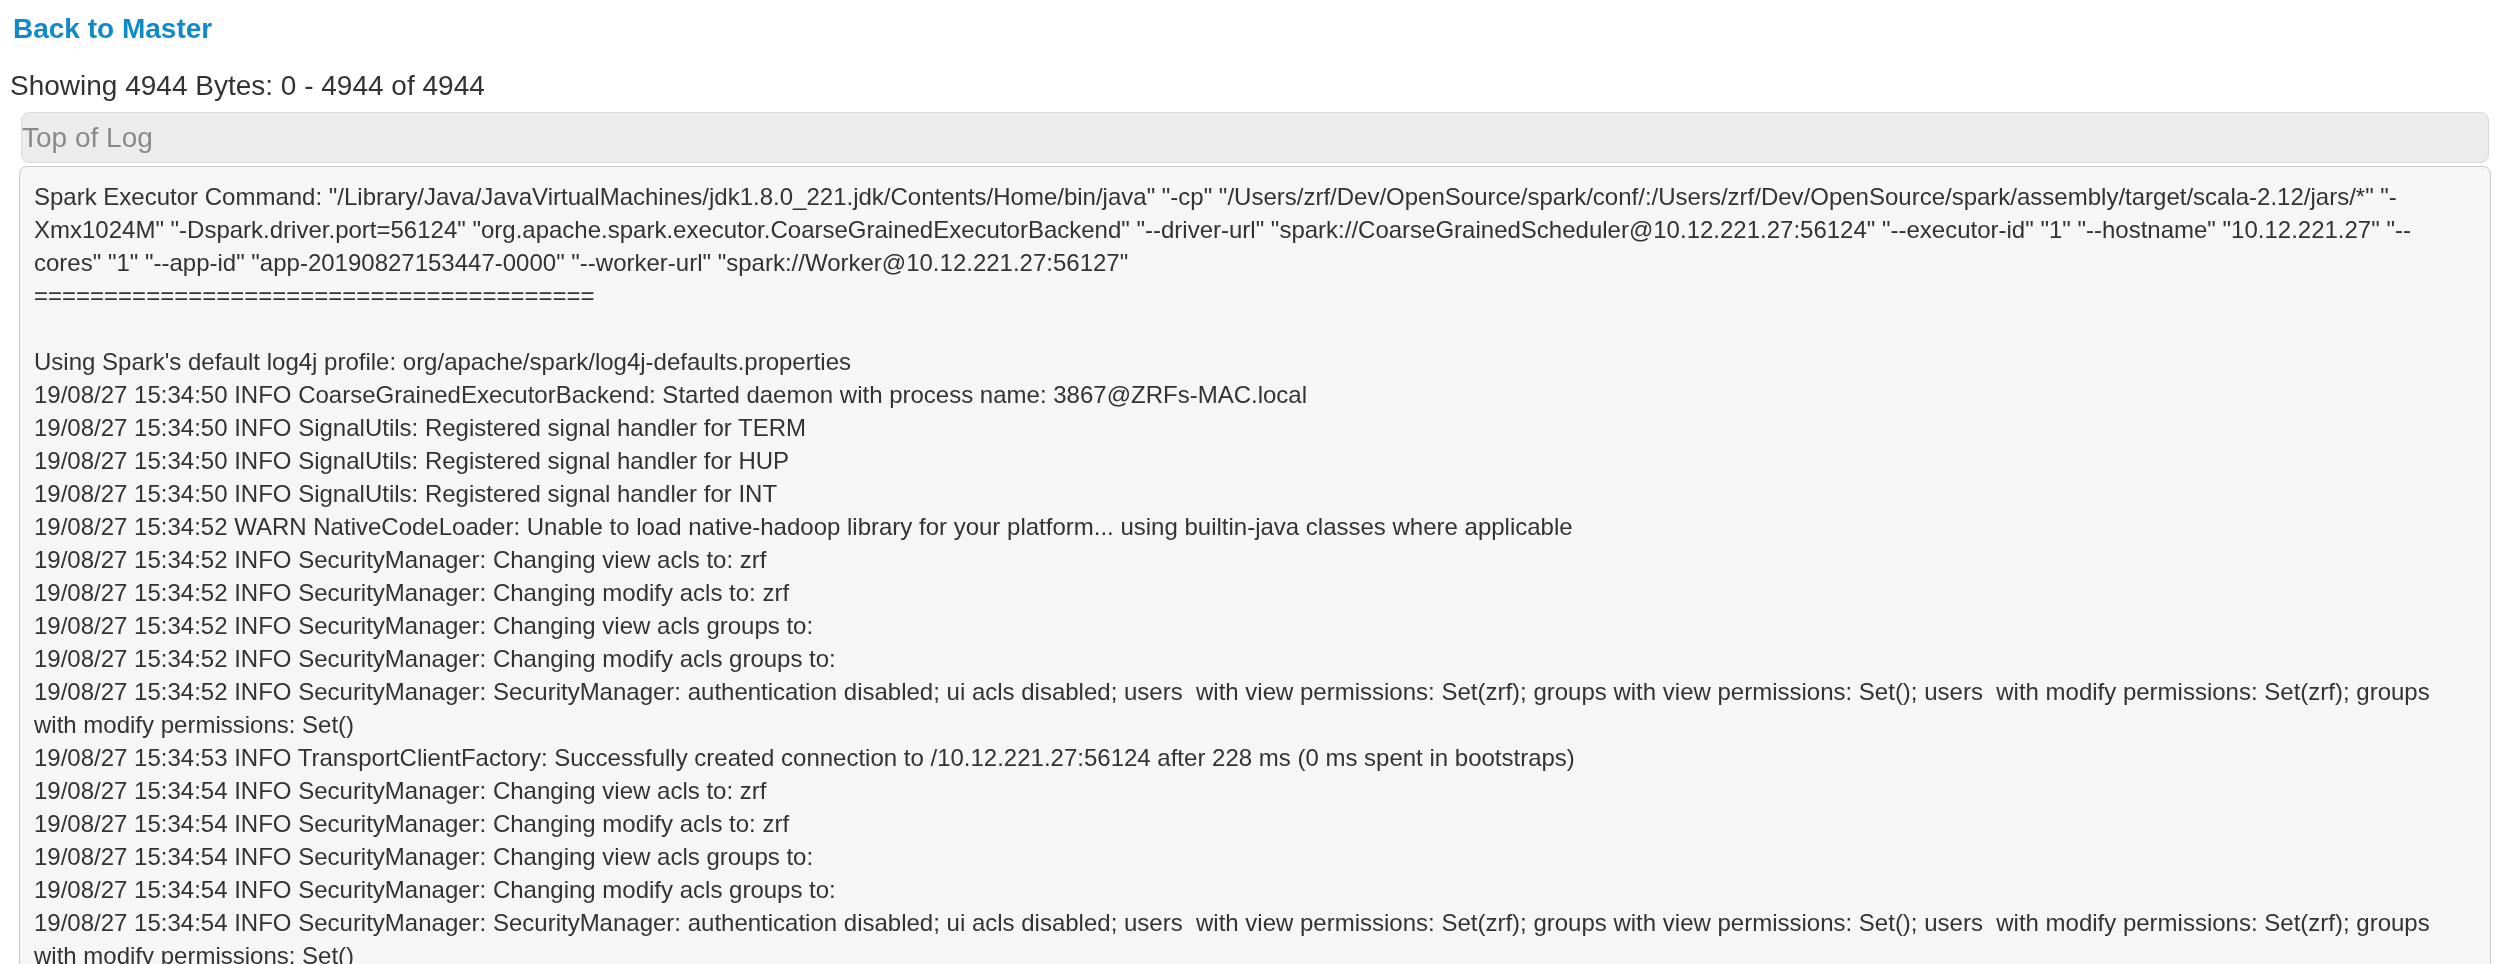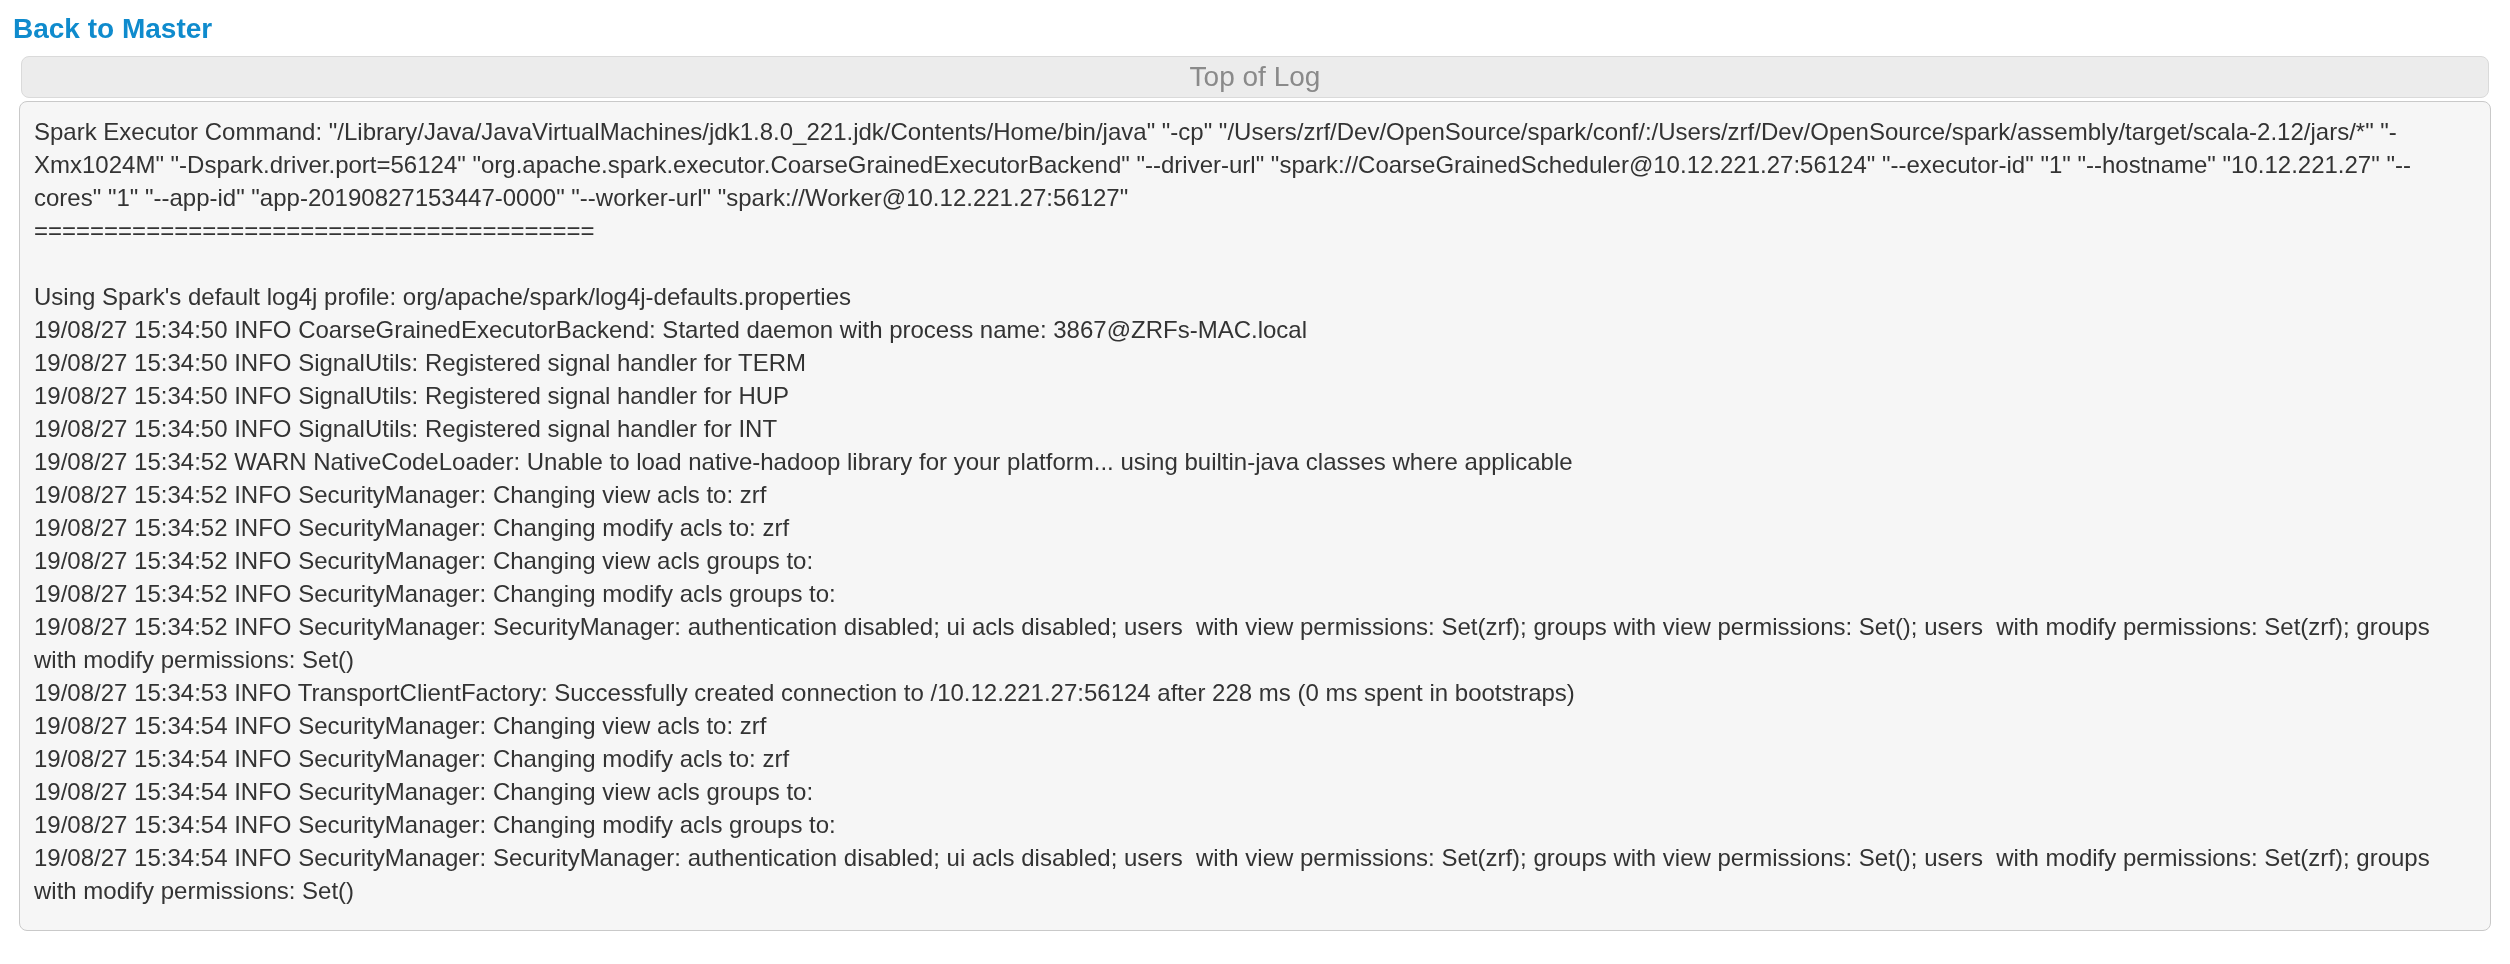--- a/index.html
+++ b/index.html
@@ -32,27 +32,27 @@
     cursor: pointer;
   }
   .byte-info {
     margin: 24px 0 0 10px;
     font-size: 28px;
     line-height: 32px;
     color: var(--text);
   }
   .log-header-bar {
     margin: 10px 21px 0 21px;
-    height: 42px;
+    height: 51px;
     background: var(--bar_bg);
     border: 1px solid var(--bar_border);
     border-radius: 8px;
     display: flex;
     align-items: center;
-    justify-content: center;
+    justify-content: flex-start;
     font-size: 28px;
     color: var(--bar_text);
   }
   .log-box {
     margin: 3px 19px 0 19px;
     height: 830px; 
     background: var(--box_bg);
     border: 1px solid var(--box_border);
     border-radius: 8px;
     padding: 13px 14px;
@@ -67,20 +67,21 @@
     white-space: pre-wrap;
     word-break: normal;
   }
 </style>
 </head>
 <body>
 
 <div>
   <a class="back-link" href="#">Back to Master</a>
 
+  <div class="byte-info">Showing 4944 Bytes: 0 - 4944 of 4944</div>
 
   <div class="log-header-bar">
     <span>Top of Log</span>
   </div>
 
   <div class="log-box">
     <pre class="log-text">Spark Executor Command: "/Library/Java/JavaVirtualMachines/jdk1.8.0_221.jdk/Contents/Home/bin/java" "-cp" "/Users/zrf/Dev/OpenSource/spark/conf/:/Users/zrf/Dev/OpenSource/spark/assembly/target/scala-2.12/jars/*" "-Xmx1024M" "-Dspark.driver.port=56124" "org.apache.spark.executor.CoarseGrainedExecutorBackend" "--driver-url" "spark://CoarseGrainedScheduler@10.12.221.27:56124" "--executor-id" "1" "--hostname" "10.12.221.27" "--cores" "1" "--app-id" "app-20190827153447-0000" "--worker-url" "spark://Worker@10.12.221.27:56127"
 ========================================
 
 Using Spark's default log4j profile: org/apache/spark/log4j-defaults.properties

